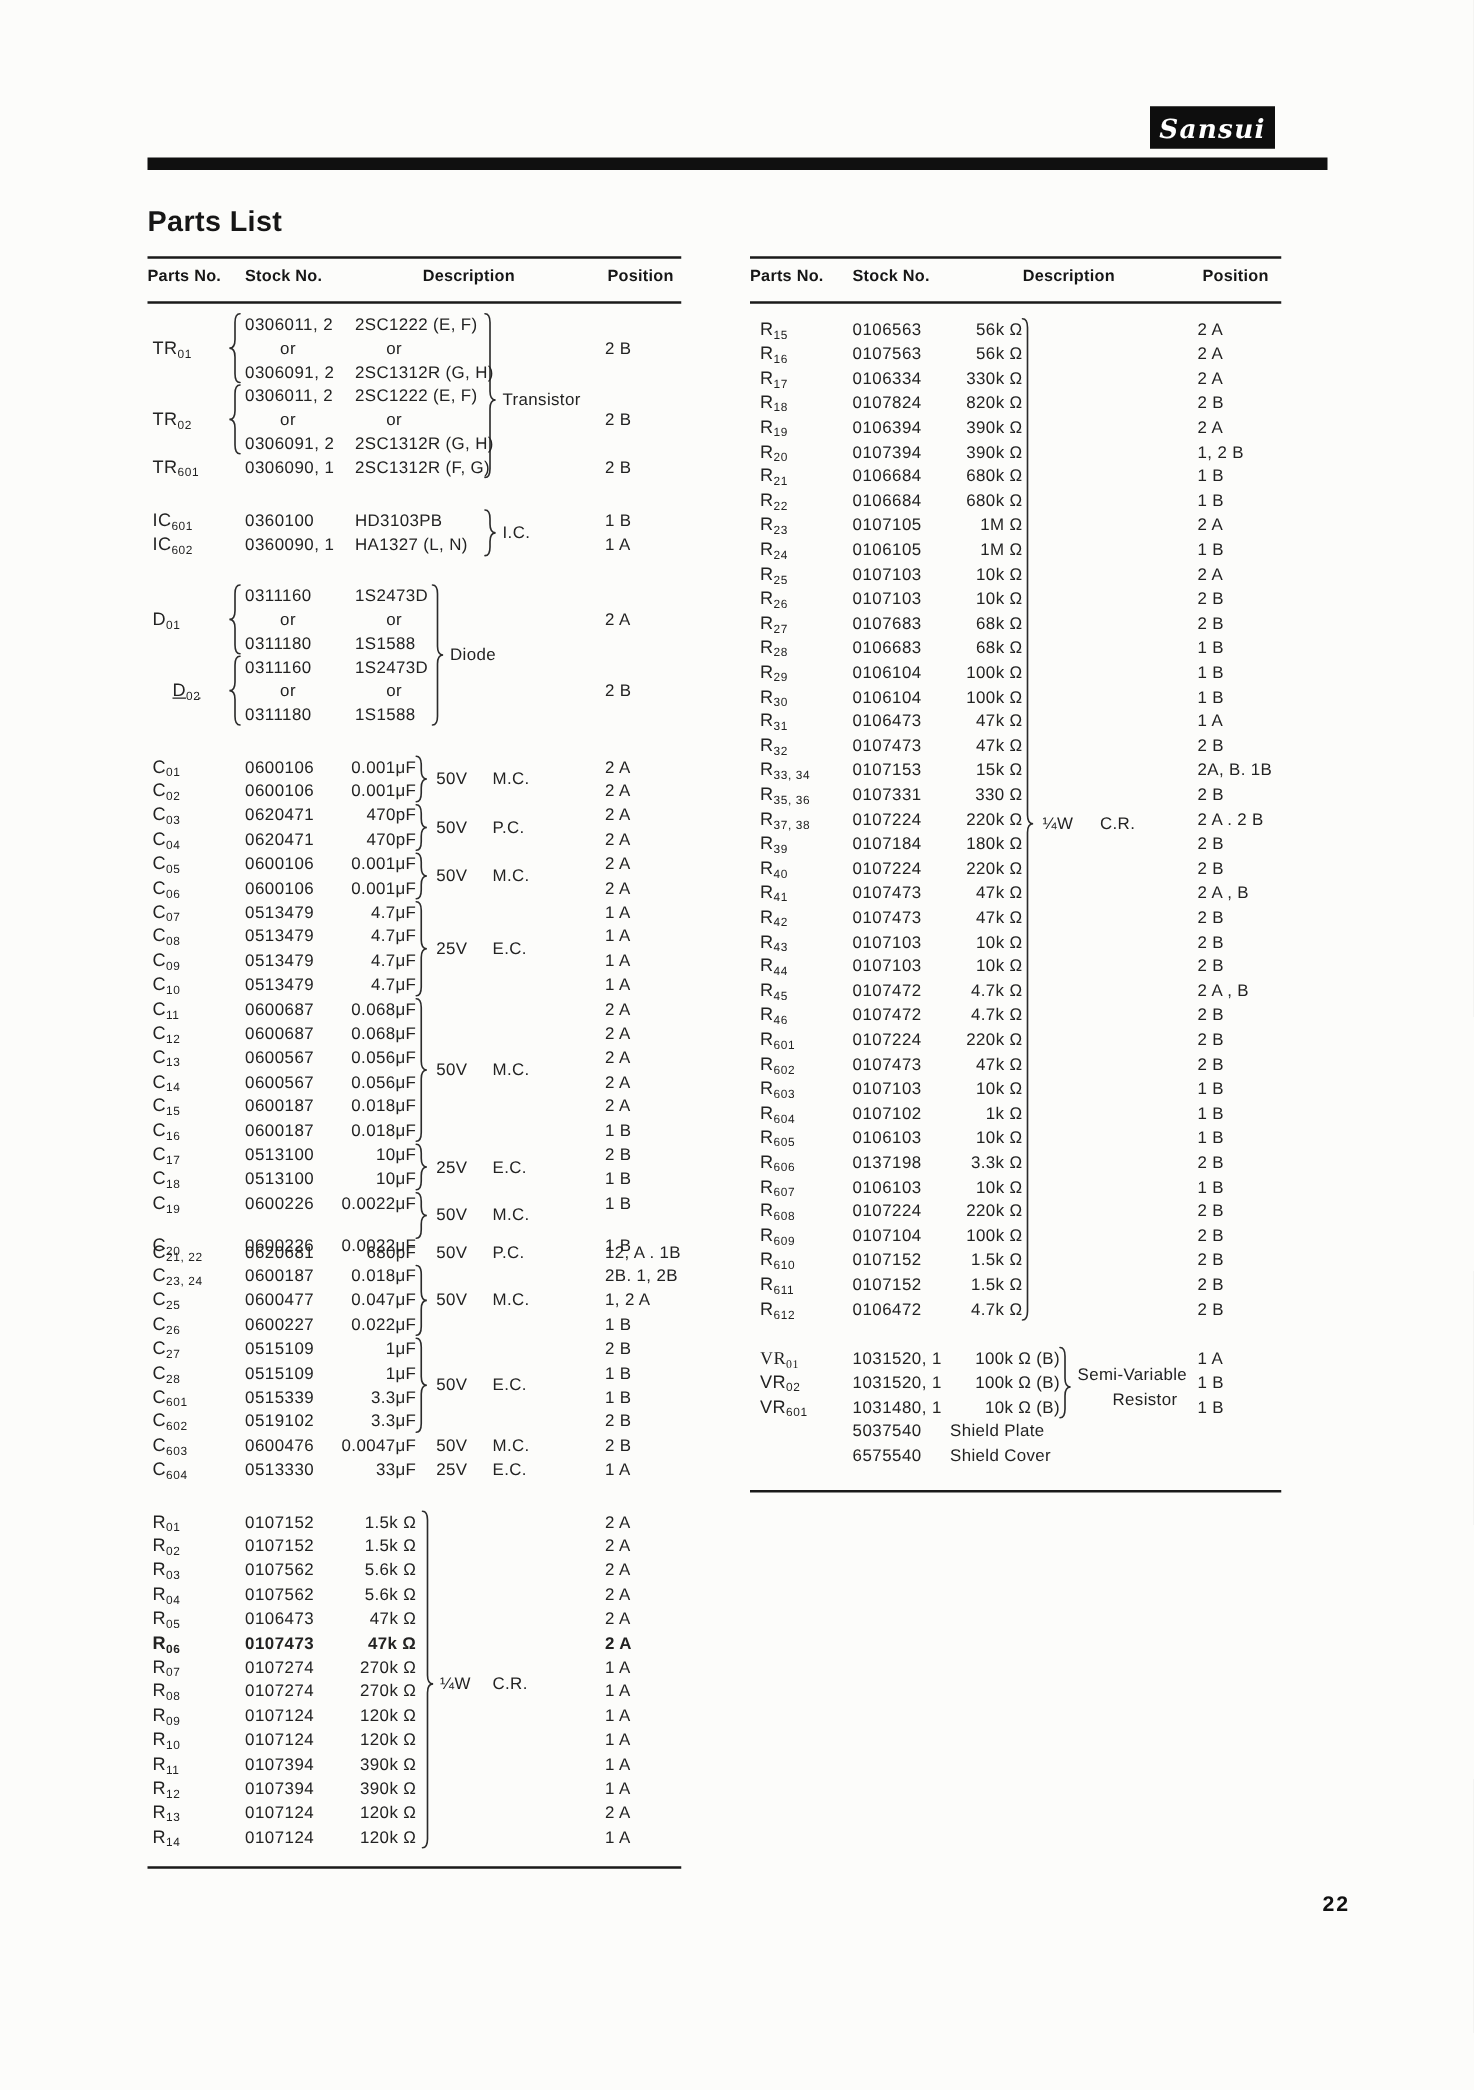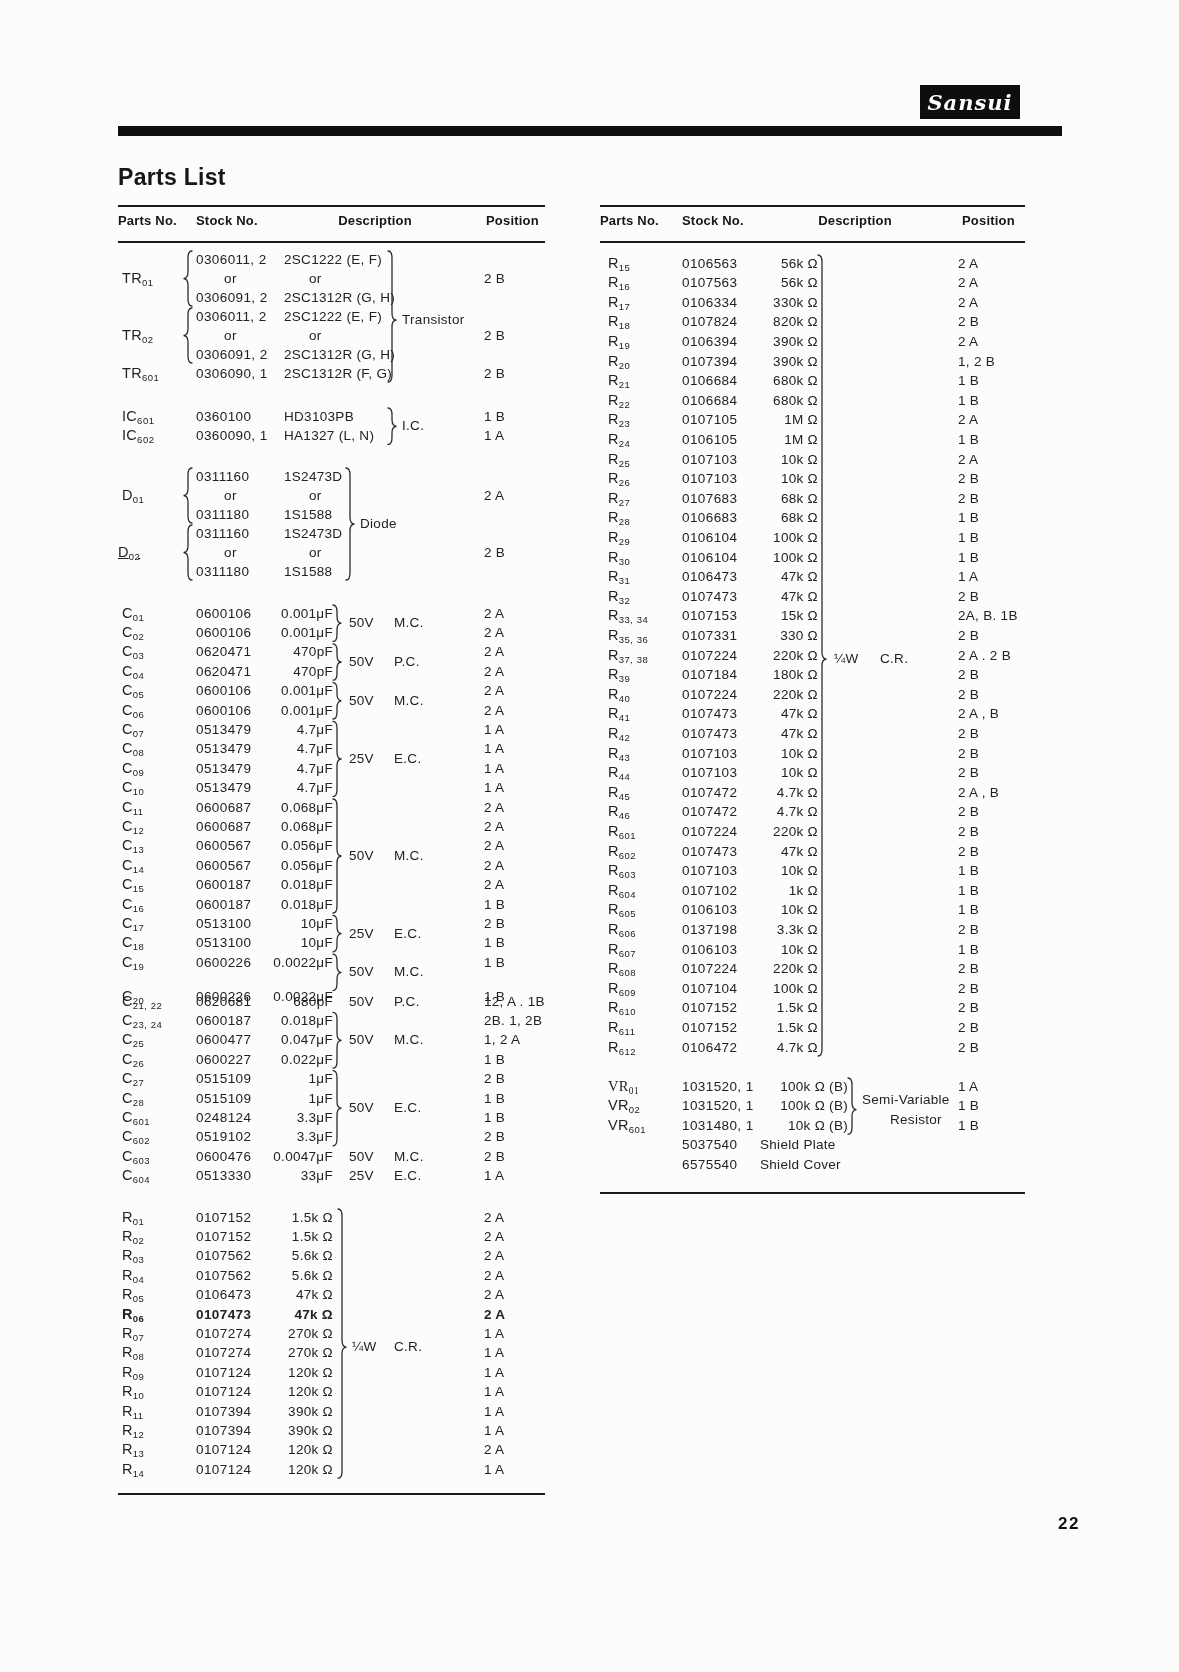--- a/index.html
+++ b/index.html
@@ -140,21 +140,21 @@
       </div>
       <div class="trow" style="left: 118px; top: 504.5px; width: 427px;">
         <span class="cell stock" style="left: 78px;">0311180</span>
         <span class="cell" style="left: 166px;">1S1588</span>
       </div>
       <div class="trow" style="left: 118px; top: 523.5px; width: 427px;">
         <span class="cell stock" style="left: 78px;">0311160</span>
         <span class="cell" style="left: 166px;">1S2473D</span>
       </div>
       <div class="trow" style="left: 118px; top: 542.5px; width: 427px;">
-        <span class="cell" style="left: 0; text-decoration: underline;"><span class="idbase">D</span><span class="idsub">02</span></span>
+        <span class="cell" style="left: 20px; text-decoration: underline;"><span class="idbase">D</span><span class="idsub">02</span></span>
         <span class="cell stock" style="left: 106px;">or</span>
         <span class="cell" style="left: 191px;">or</span>
         <span class="cell" style="left: 366px;">2 B</span>
       </div>
       <div class="trow" style="left: 118px; top: 561.5px; width: 427px;">
         <span class="cell stock" style="left: 78px;">0311180</span>
         <span class="cell" style="left: 166px;">1S1588</span>
       </div>
       <div class="trow" style="left: 118px; top: 603.5px; width: 427px;">
         <span class="cell" style="left: 4px;"><span class="idbase">C</span><span class="idsub">01</span></span>
@@ -309,21 +309,21 @@
         <span class="cell" style="left: 366px;">2 B</span>
       </div>
       <div class="trow" style="left: 118px; top: 1088.5px; width: 427px;">
         <span class="cell" style="left: 4px;"><span class="idbase">C</span><span class="idsub">28</span></span>
         <span class="cell stock" style="left: 78px;">0515109</span>
         <span class="cell descR" style="left: 90px; width: 125px;">1μF</span>
         <span class="cell" style="left: 366px;">1 B</span>
       </div>
       <div class="trow" style="left: 118px; top: 1107.9px; width: 427px;">
         <span class="cell" style="left: 4px;"><span class="idbase">C</span><span class="idsub">601</span></span>
-        <span class="cell stock" style="left: 78px;">0248124</span>
+        <span class="cell stock" style="left: 78px;">0515339</span>
         <span class="cell descR" style="left: 90px; width: 125px;">3.3μF</span>
         <span class="cell" style="left: 366px;">1 B</span>
       </div>
       <div class="trow" style="left: 118px; top: 1127.3px; width: 427px;">
         <span class="cell" style="left: 4px;"><span class="idbase">C</span><span class="idsub">602</span></span>
         <span class="cell stock" style="left: 78px;">0519102</span>
         <span class="cell descR" style="left: 90px; width: 125px;">3.3μF</span>
         <span class="cell" style="left: 366px;">2 B</span>
       </div>
       <div class="trow" style="left: 118px; top: 1146.7px; width: 427px;">

